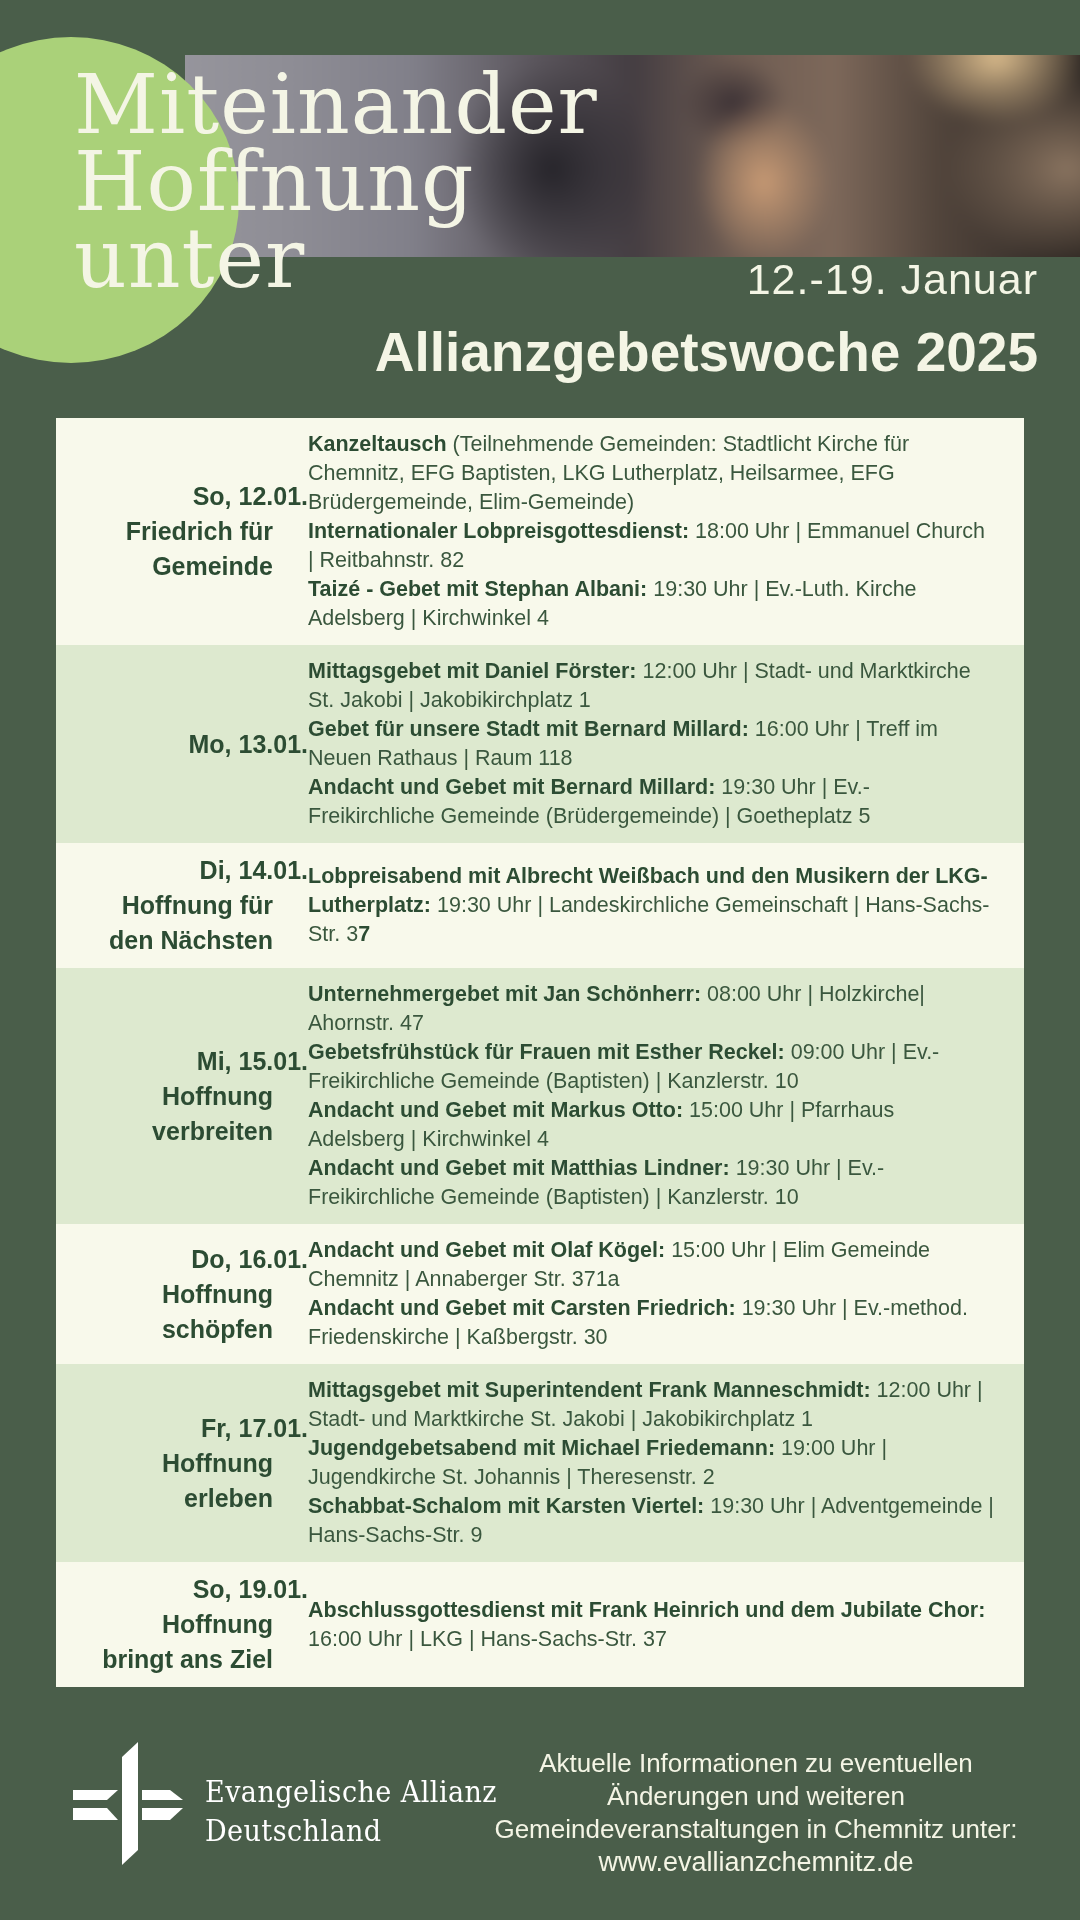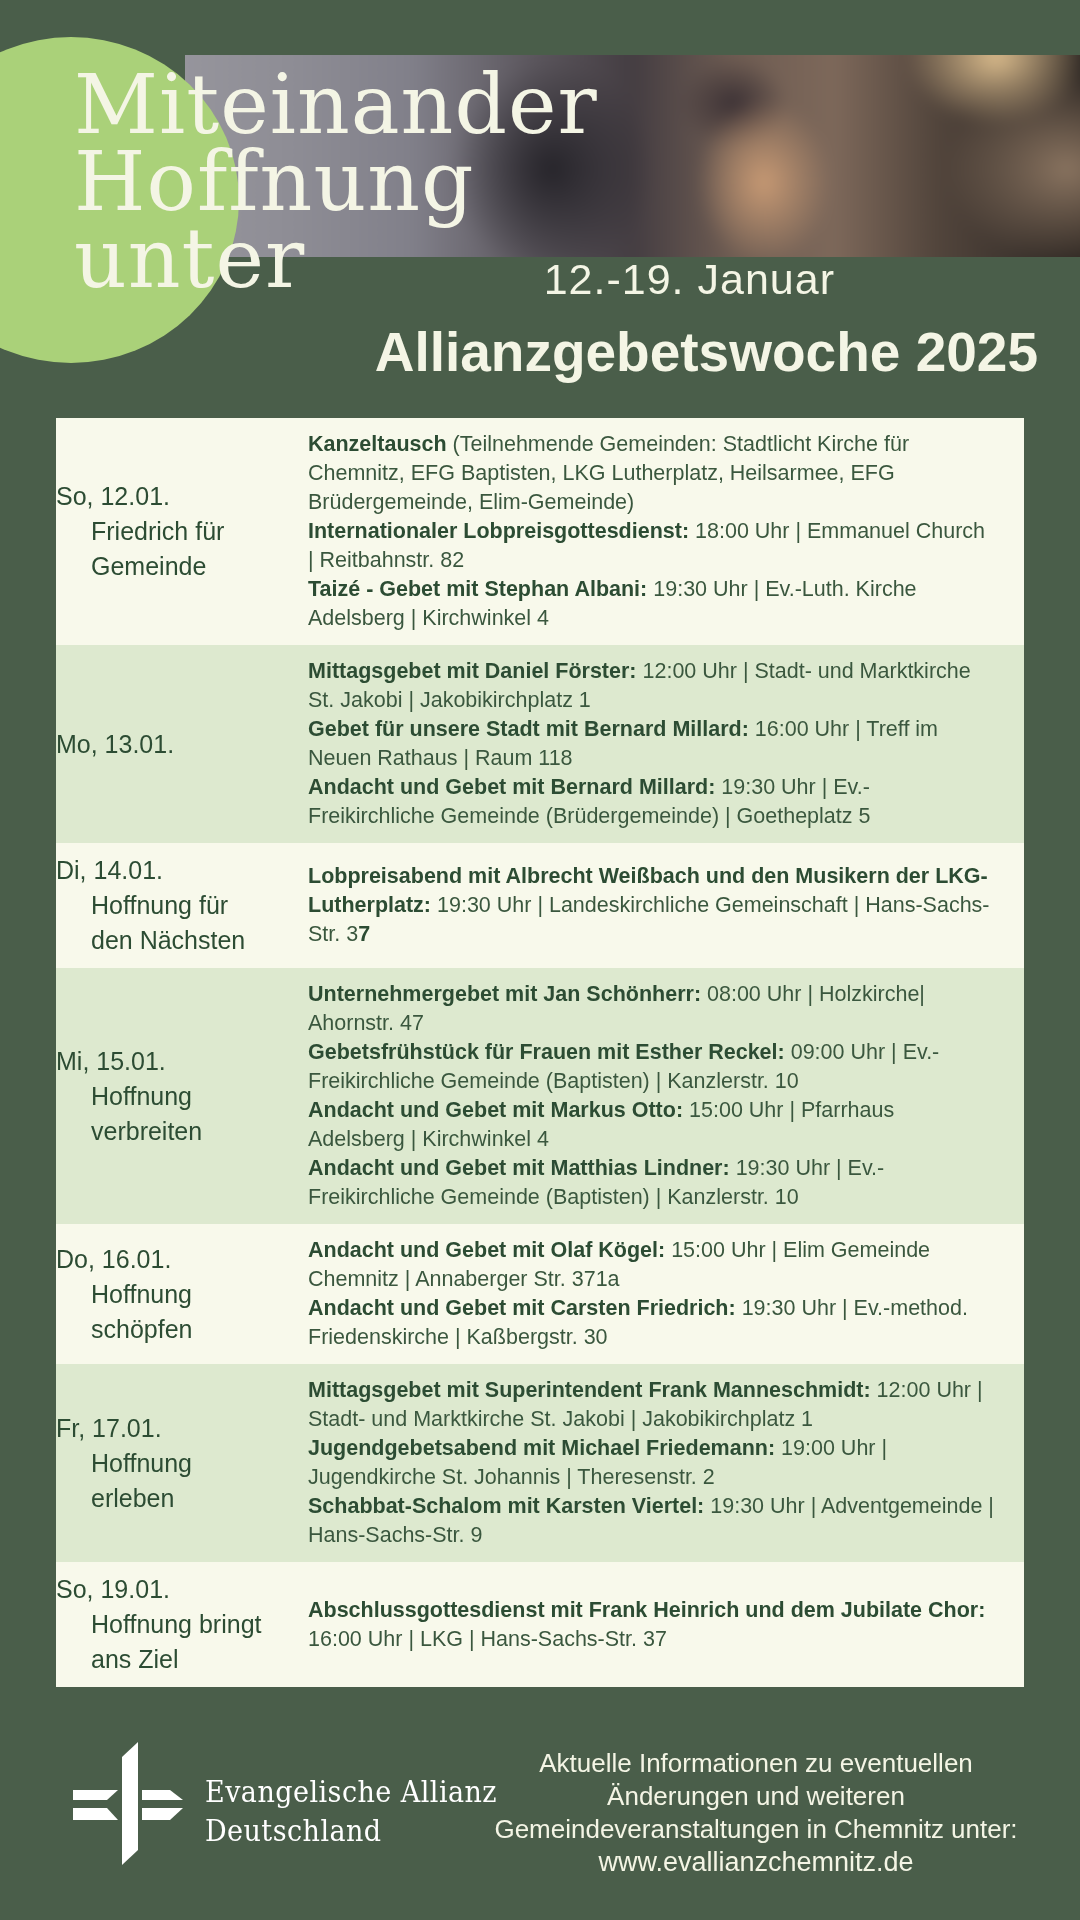--- a/index.html
+++ b/index.html
@@ -25,31 +25,31 @@
       linear-gradient(90deg,#9a99a0 0%,#8e8d95 16%,#81808a 28%,#5c575e 40%,#443d42 50%,#6e5c52 60%,#7d685a 70%,#52453c 80%,#38302b 90%,#201c1a 100%);}
 
   
   .circle{position:absolute;left:-97px;top:37px;width:336px;height:326px;border-radius:50%;background:var(--circle_green);}
 
   
   .headline{position:absolute;left:74px;top:66px;font-family:"DejaVu Serif",serif;
     font-size:82px;line-height:77px;color:var(--text_cream);font-weight:500;letter-spacing:1px;}
 
   
-  .head-right{position:absolute;right:42px;top:255px;text-align:center;color:var(--text_cream);}
+  .head-right{position:absolute;right:42px;top:255px;text-align:right;color:var(--text_cream);}
   .date-range{font-size:43px;font-weight:400;letter-spacing:1px;}
   .event-title{margin-top:16px;font-size:55px;font-weight:700;letter-spacing:0px;margin-left:34px;}
 
   
   .table{position:absolute;left:56px;top:418px;width:968px;}
   .row{display:flex;align-items:center;}
   .row.cream{background:var(--row_cream);}
   .row.green{background:var(--row_green);}
-  .cell-day{flex:0 0 252px;text-align:left;color:var(--text_dark_green);
-    font-weight:400;font-size:25px;line-height:35px;padding:10px 0;}
+  .cell-day{flex:0 0 252px;text-align:right;color:var(--text_dark_green);
+    font-weight:700;font-size:25px;line-height:35px;padding:10px 0;}
   .cell-day .theme{max-width:182px;margin:0 auto;}
   .cell-events{flex:1;padding:12px 30px 12px 0;color:var(--text_event);
     font-size:21.5px;line-height:29px;}
   .event span.b{font-weight:700;color:var(--text_dark_green);}
 
   
   .logo{position:absolute;left:73px;top:1742px;}
   .org{position:absolute;left:205px;top:1772px;color:var(--white);
     font-family:"DejaVu Serif",serif;font-size:30px;line-height:39px;
     transform:scaleX(.9);transform-origin:left center;letter-spacing:.5px;}

